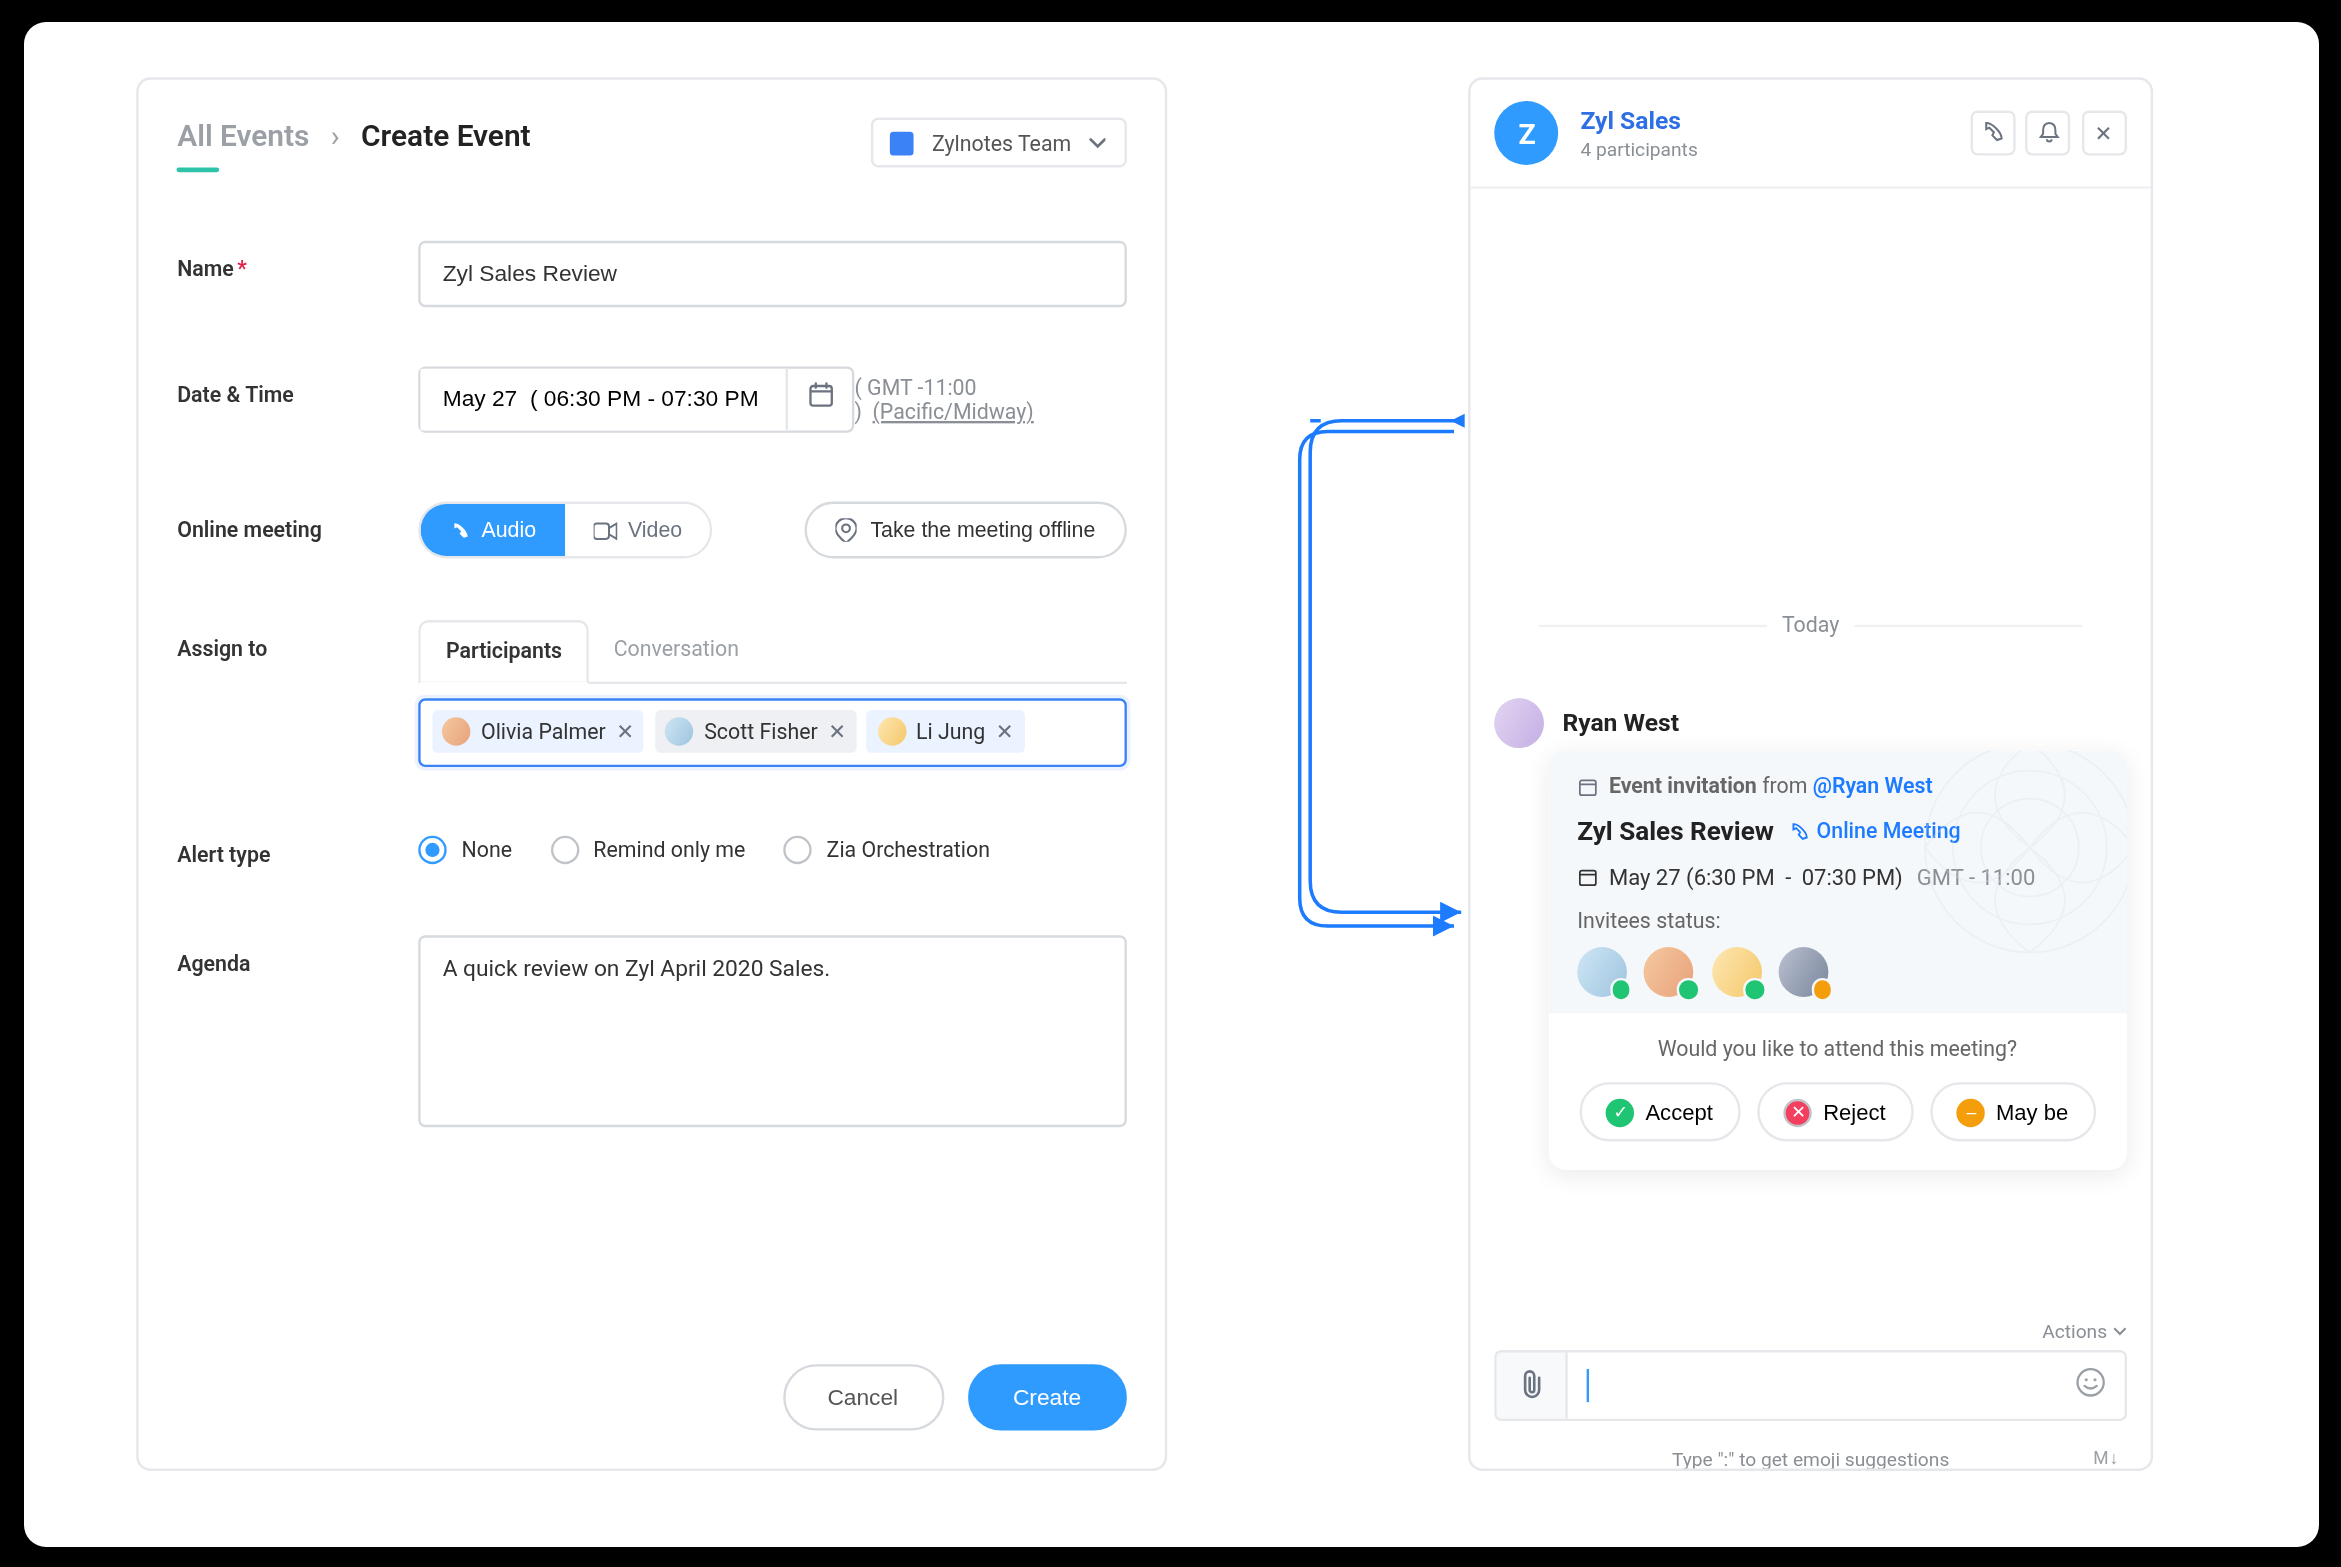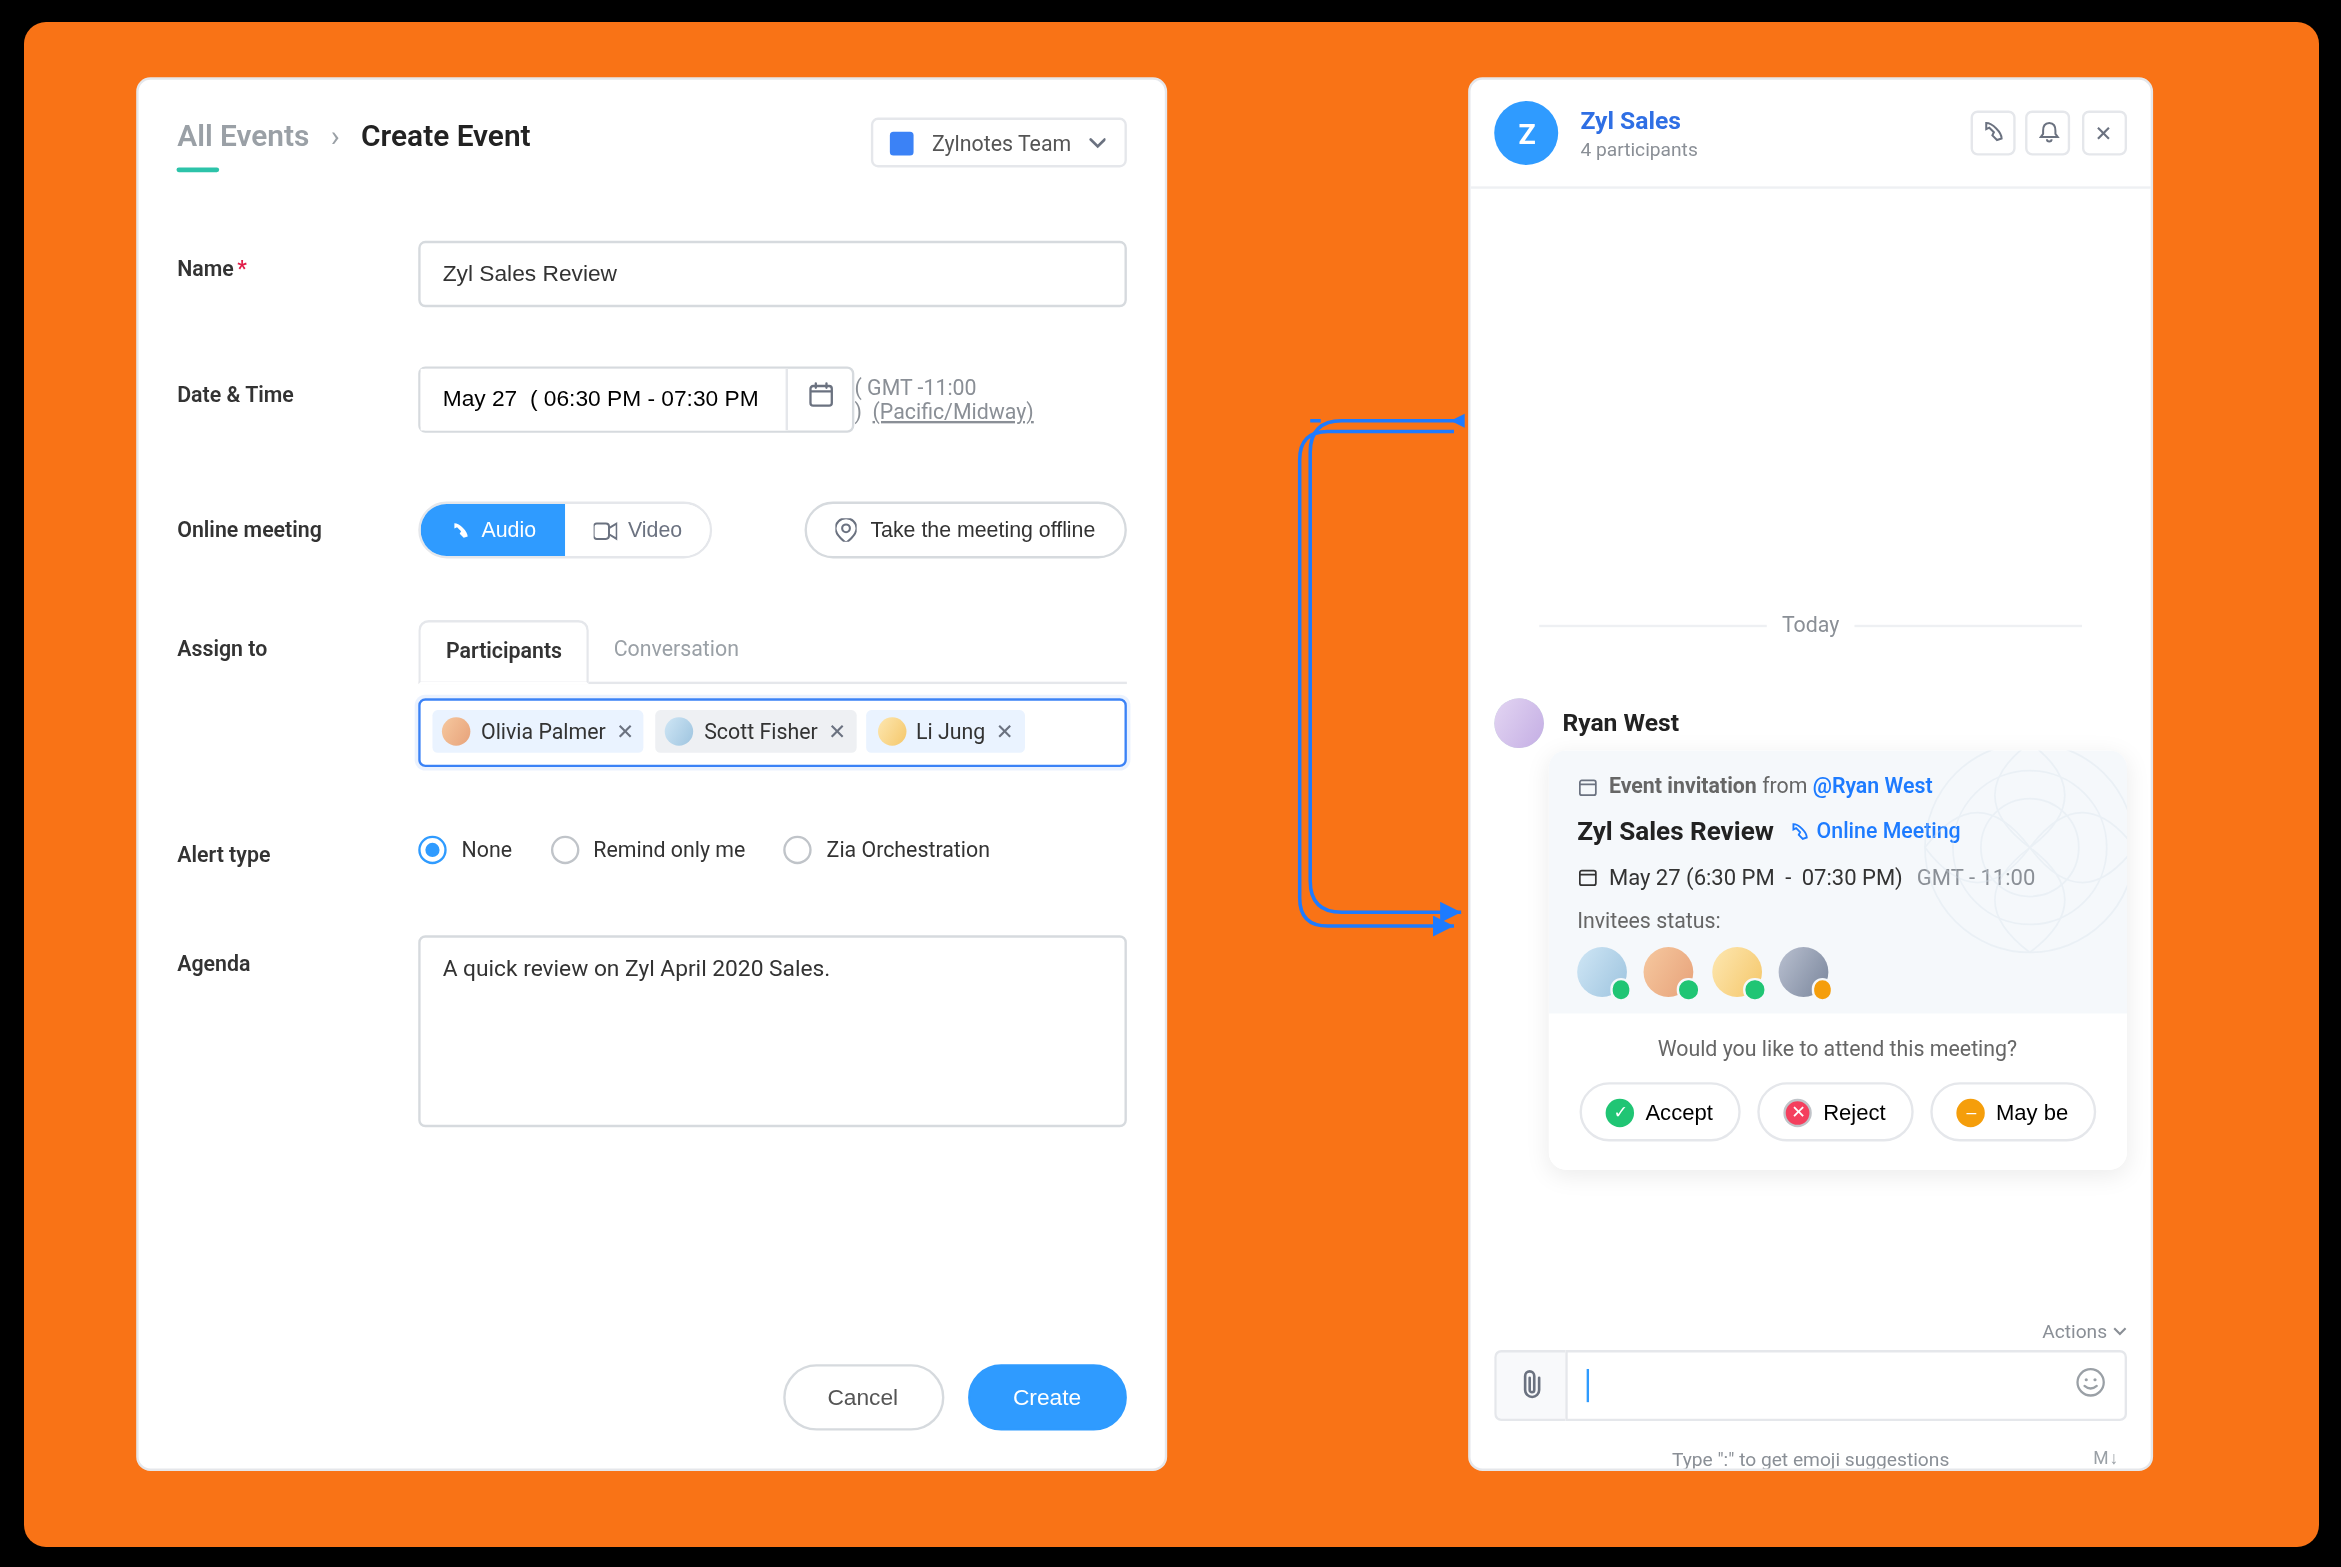--- a/index.html
+++ b/index.html
@@ -7,21 +7,21 @@
     font-family: -apple-system, BlinkMacSystemFont, "Segoe UI", Roboto, Helvetica, Arial, sans-serif;
     background: #000;
     display: flex;
     align-items: center;
     justify-content: center;
     min-height: 100vh;
     width: 2342px;
     height: 1568px;
   }
   .stage {
-    background: #f97316;
+    background: #ffffff;
     width: 2295px;
     height: 1525px;
     border-radius: 22px;
     position: relative;
   }
   .scale {
     transform: scale(2.37);
     transform-origin: top left;
     position: absolute;
     top: 34px;

